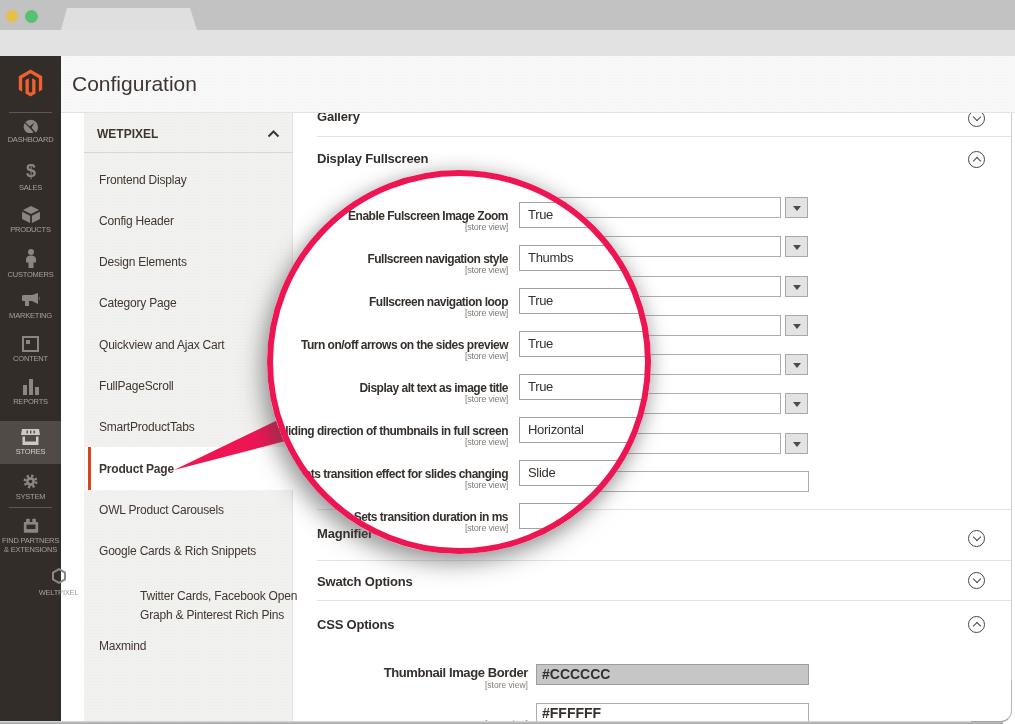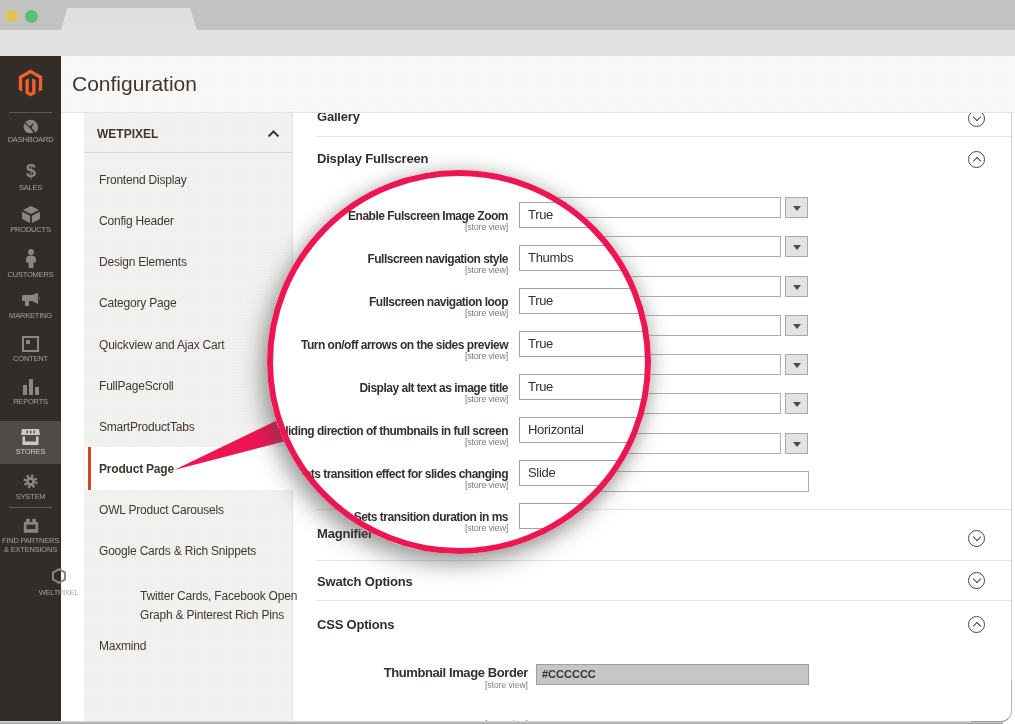--- a/index.html
+++ b/index.html
@@ -55,21 +55,21 @@
   .cup i { top:5.5px; transform:rotate(45deg); }
   .cdn i { top:2.5px; transform:rotate(-135deg); }
 
   
   .bsel { left:536px; width:245px; height:21px; background:#fff; border:1px solid #adadad; }
   .bbtn { left:785px; width:23px; height:21px; background:#e3e3e3; border:1px solid #a9a9a9; }
   .bbtn i { position:absolute; left:7px; top:8px; width:0; height:0;
     border-left:4px solid transparent; border-right:4px solid transparent;
     border-top:5px solid #514943; }
   .binput { left:536px; width:273px; height:21px; background:#fff; border:1px solid #adadad;
-    font-size:11px; font-weight:bold; color:#35302c; line-height:19px; padding-left:5px; }
+    font-size:14px; font-weight:bold; color:#35302c; line-height:19px; padding-left:5px; }
   .blabel { left:148px; width:380px; text-align:right; font-size:13px; letter-spacing:-0.4px; font-weight:bold;
     color:#35302c; line-height:12px; }
   .bsv { left:148px; width:380px; text-align:right; font-size:8.5px; color:#817d79; }
 
   #rightline { left:1011px; top:113px; width:1px; height:597px; background:#cfcfcf; }
   #corner { left:971px; top:680px; width:41px; height:42px; border-right:1.5px solid #b5b5b5;
     border-bottom:1.5px solid #9f9f9f; border-bottom-right-radius:11px; z-index:61; }
 
   
   #lensbg { left:267px; top:170px; width:384px; height:384px; border-radius:50%; background:#fff;
@@ -263,20 +263,21 @@
   <div class="abs sechead" style="left:317px; top:617px;">CSS Options</div>
   <div class="abs chevc cup" style="top:616px;">
       <i></i>
     </div>
 
   <div class="abs blabel" style="top:667px;">Thumbnail Image Border</div>
   <div class="abs bsv" style="top:680px;">[store view]</div>
   <div class="abs binput" style="top:664px; background:#c6c6c6; border-color:#9d9d9d;">#CCCCCC</div>
   <div class="abs blabel" style="top:726px;">Tab Active Background</div>
   <div class="abs bsv" style="top:719px;">[store view]</div>
+  <div class="abs binput" style="top:703px;">#FFFFFF</div>
 
   <div class="abs" id="rightline"></div>
   <div class="abs" id="corner"></div>
   <div class="abs" id="bottomline"></div>
 
   <svg class="abs" style="left:160px; top:400px;" width="150" height="90" viewBox="0 0 150 90">
     <polygon points="14,70 124,17 133,39" fill="#ee1553"></polygon>
   </svg>
 
   <div class="abs" id="lensbg"></div>

